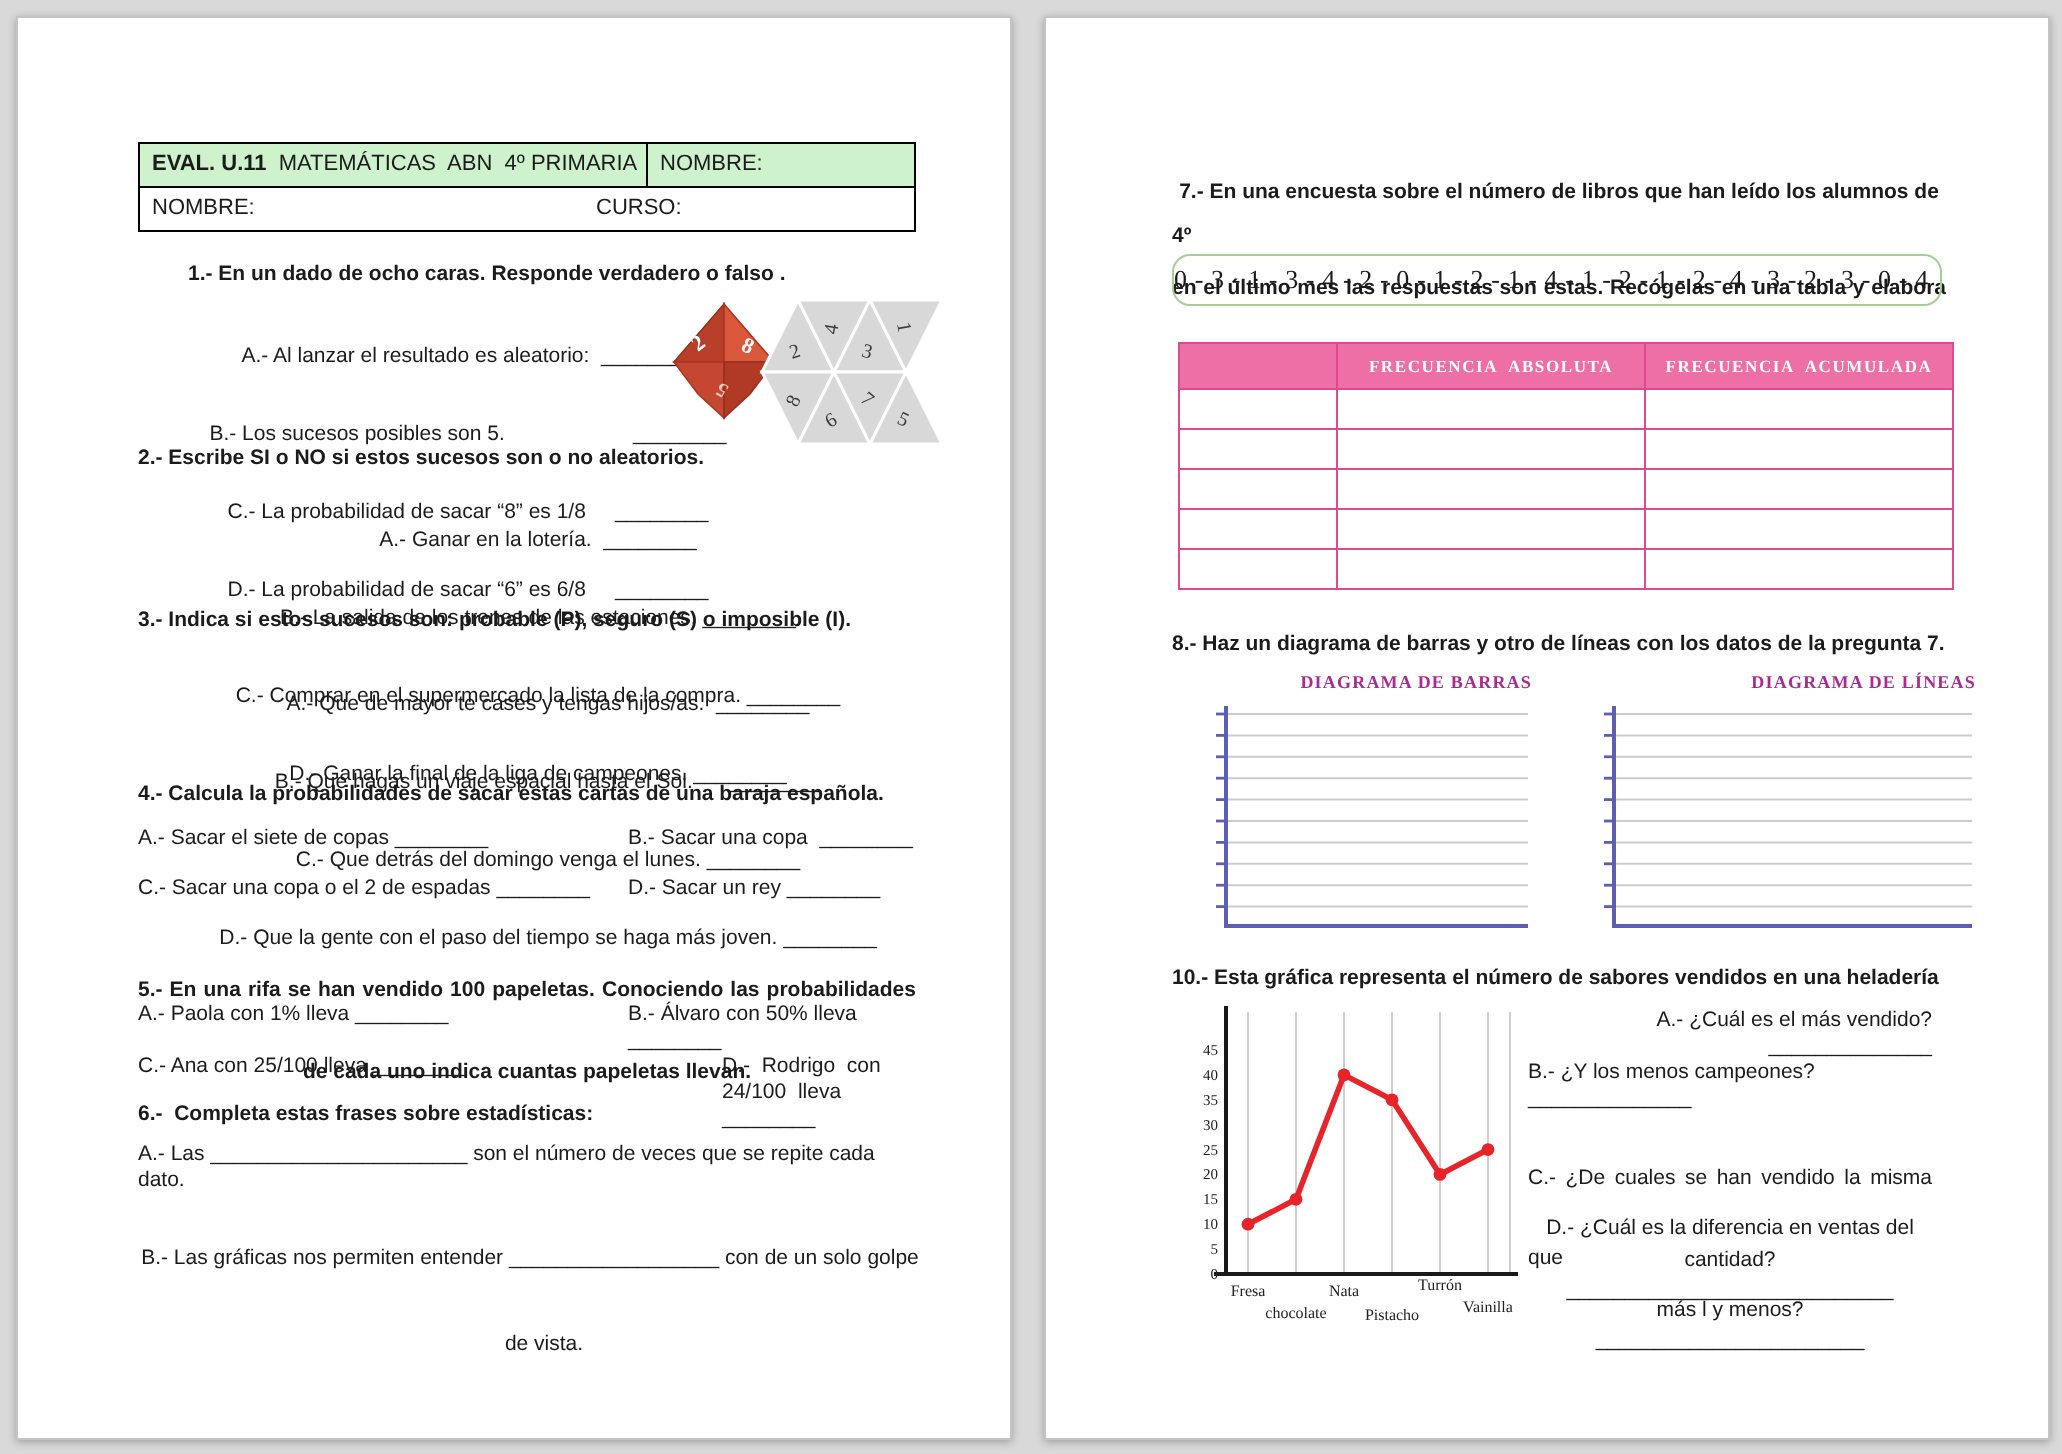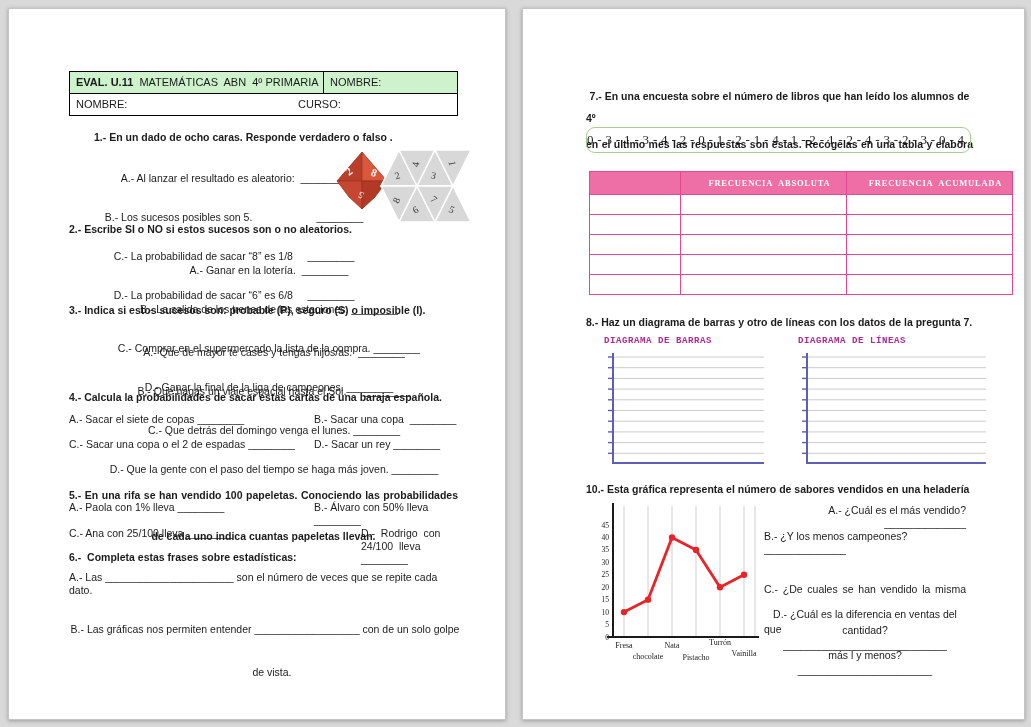--- a/index.html
+++ b/index.html
@@ -29,24 +29,24 @@
   .hdr-nombre{position:absolute;left:6px;}
   .hdr-curso{position:absolute;left:228px;}
   
   .strip{position:absolute;left:63px;top:118px;width:383px;height:24px;border:1.5px solid #a6ce96;
          border-radius:9px;text-align:left;line-height:24px;
          font-family:"Liberation Serif","DejaVu Serif",serif;font-size:13px;letter-spacing:.3px;}
   
   .ftbl{position:absolute;left:66px;top:162px;border-collapse:collapse;}
   .ftbl td,.ftbl th{border:1.8px solid #e0488f;padding:0;}
   .ftbl th{height:22px;background:#ee6fa6;color:#fff;text-align:center;
-           font-family:"Liberation Serif","DejaVu Serif",serif;font-size:8.5px;letter-spacing:.8px;white-space:pre;padding-left:12px;}
+           font-family:"Liberation Serif","DejaVu Serif",serif;font-size:8.5px;letter-spacing:.8px;white-space:pre;}
   .ftbl td{height:19px;background:#fff;}
   .fc1{width:78px;} .fc2{width:153px;} .fc3{width:153px;}
-  .dg-title{position:absolute;text-align:left;font-family:Liberation Mono, monospace;
+  .dg-title{position:absolute;text-align:right;font-family:Liberation Serif, serif;
             font-weight:bold;font-size:9px;letter-spacing:.6px;color:#ab2a92;white-space:pre;}
   svg{display:block;}
   svg text{font-family:"Liberation Serif","DejaVu Serif",serif;}
 </style>
 </head>
 <body>
 
 <div class="doc">
 
   <section class="page" id="pageL">

